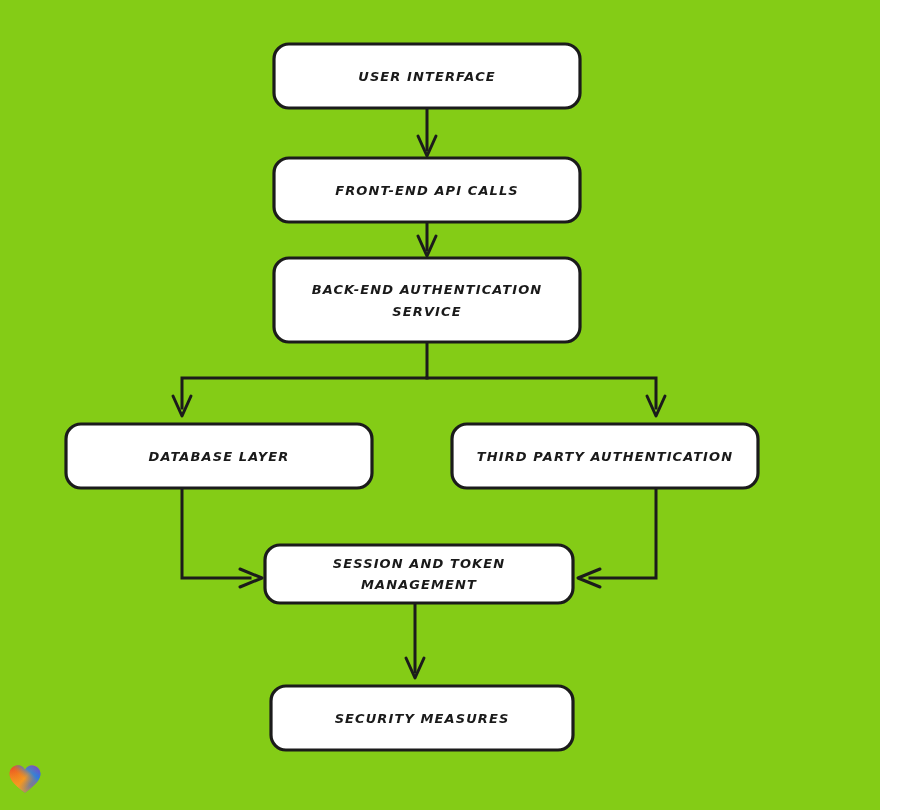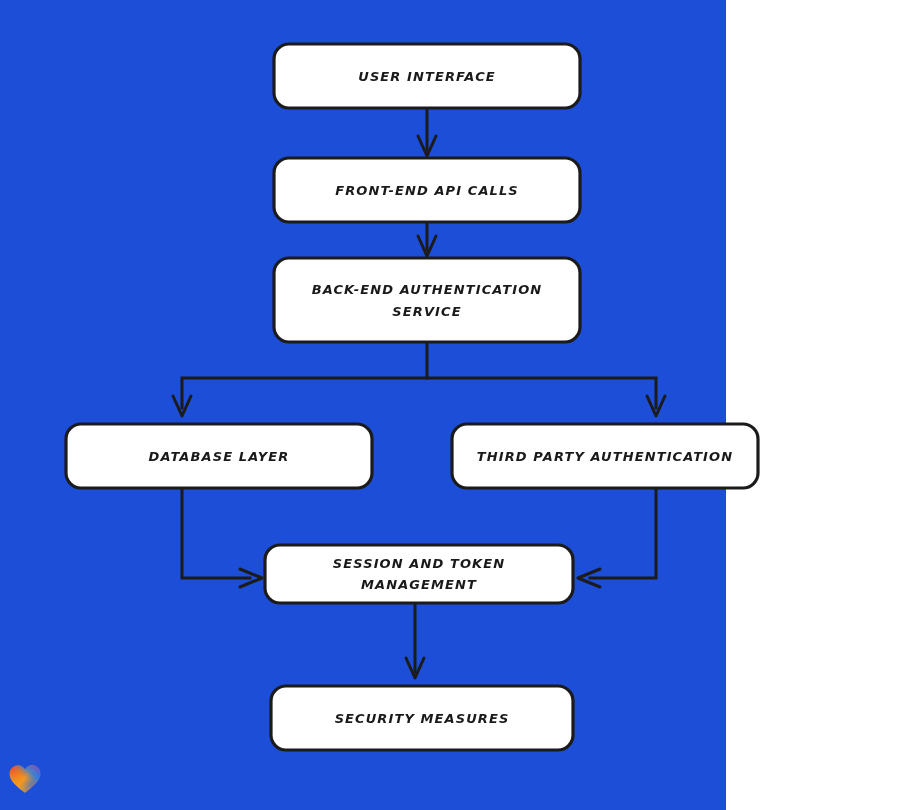--- a/index.html
+++ b/index.html
@@ -8,23 +8,23 @@
     background: #ffffff;
   }
   body {
     width: 911px;
     height: 810px;
     overflow: hidden;
     font-family: "DejaVu Sans", sans-serif;
   }
   #canvas {
     position: relative;
-    width: 726px;
+    width: 880px;
     height: 810px;
-    background: #1d4ed8;
+    background: #84cc16;
   }
   svg#flow {
     position: absolute;
     top: 0;
     left: 0;
     width: 911px;
     height: 810px;
   }
   .node-rect {
     fill: #ffffff;

